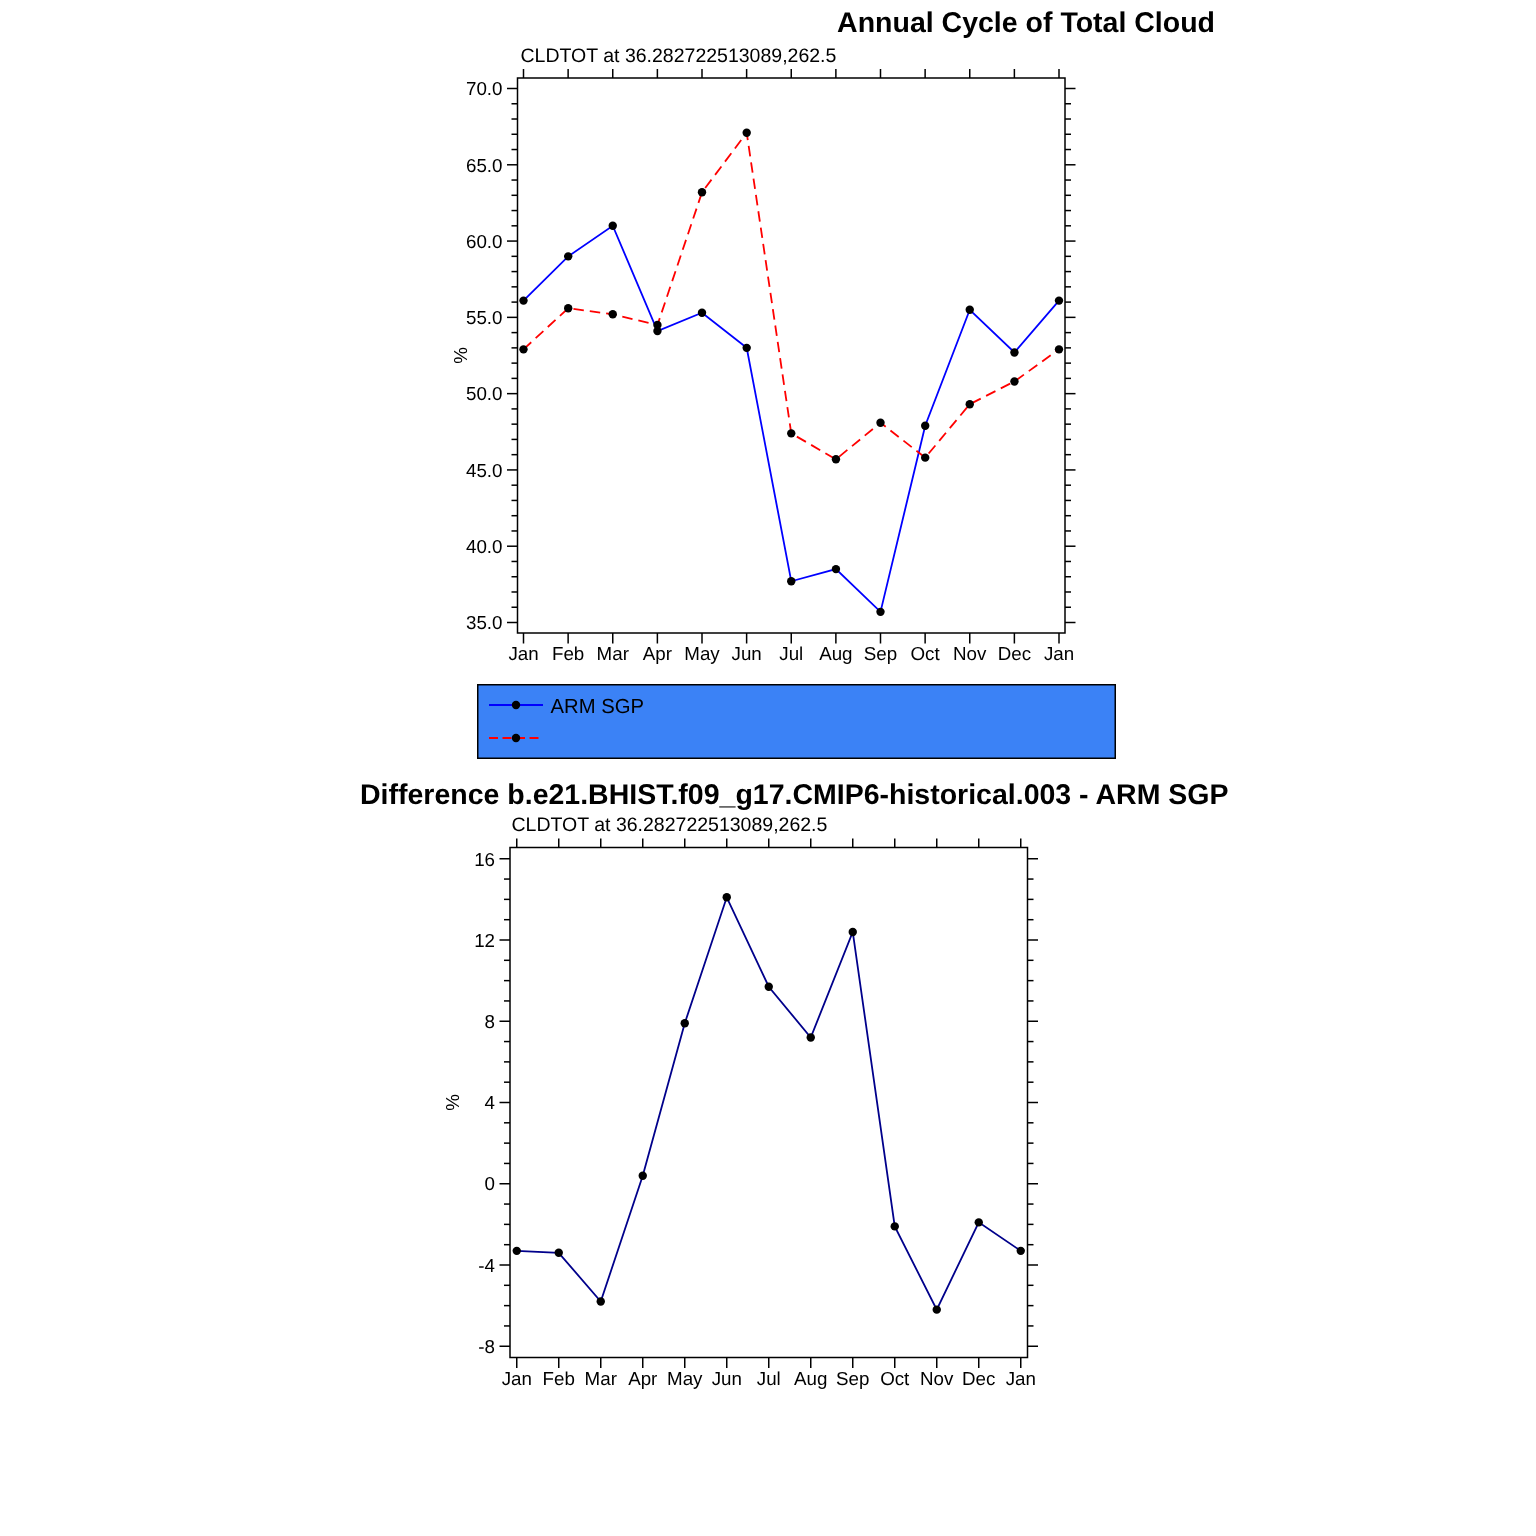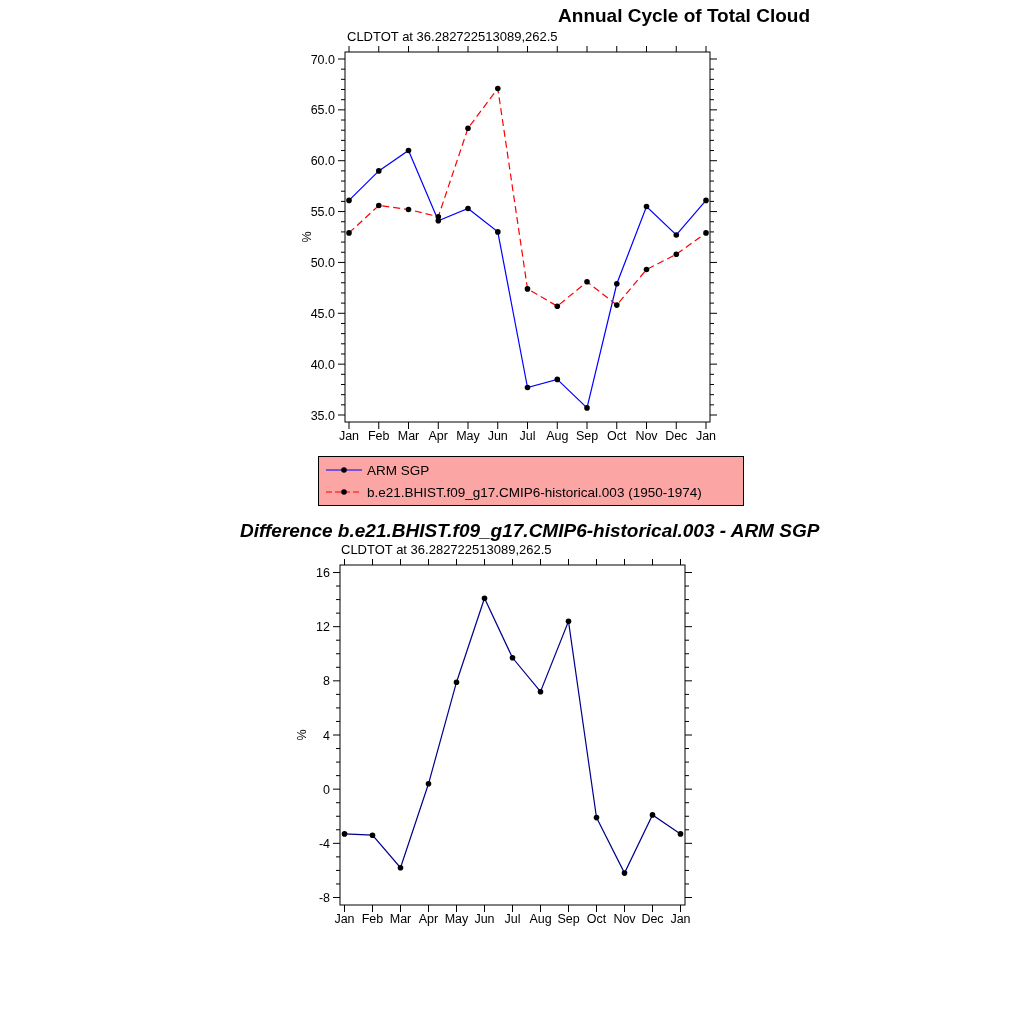--- a/index.html
+++ b/index.html
@@ -3,23 +3,23 @@
 <meta charset="utf-8">
 <style>
   html,body{margin:0;padding:0;background:#ffffff;}
   .page{position:relative;width:1024px;height:1024px;background:#ffffff;
         font-family:"Liberation Sans",sans-serif;color:#000;overflow:hidden;}
   .plot-svg{position:absolute;left:0;top:0;z-index:1;}
   .chart-title{position:absolute;z-index:2;font-weight:bold;font-size:19px;text-align:right;white-space:nowrap;}
   .chart-subtitle{position:absolute;z-index:2;font-size:13px;white-space:nowrap;}
   #title1{left:245px;top:5px;width:565px;}
   #subtitle1{left:347px;top:29px;}
-  #title2{left:240px;top:520px;width:545px;font-style:italic;}
+  #title2{left:240px;top:520px;width:545px;}
   #subtitle2{left:341px;top:542px;}
-  .legend{position:absolute;z-index:2;left:318px;top:456px;width:424px;border:1px solid #000;background:#fca5a5;padding:2px 0;}
+  .legend{position:absolute;z-index:2;left:318px;top:456px;width:424px;border:1px solid #000;background:#3b82f6;padding:2px 0;}
   .legend-row{display:flex;align-items:center;height:22px;padding-left:5px;}
   .legend-sample{flex:0 0 auto;margin-right:3px;}
   .legend-label{font-size:13.5px;white-space:nowrap;}
   svg text{font-family:"Liberation Sans",sans-serif;fill:#000;}
 </style>
 </head>
 <body>
 
 <div class="page">
 
@@ -183,21 +183,20 @@
         <line x1="2" y1="6" x2="38" y2="6" stroke="#0000ff" stroke-width="1.2"></line>
         <circle cx="20" cy="6" r="2.8" fill="#000000"></circle>
       </svg>
       <span class="legend-label">ARM SGP</span>
     </div>
     <div class="legend-row">
       <svg class="legend-sample" width="40" height="12">
         <line x1="2" y1="6" x2="38" y2="6" stroke="#ff0000" stroke-width="1.2" stroke-dasharray="6,3"></line>
         <circle cx="20" cy="6" r="2.8" fill="#000000"></circle>
       </svg>
-      <span class="legend-label">b.e21.BHIST.f09_g17.CMIP6-historical.003 (1950-1974)</span>
     </div>
   </div>
 
   <div class="chart-title" id="title2">Difference b.e21.BHIST.f09_g17.CMIP6-historical.003 - ARM SGP</div>
   <div class="chart-subtitle" id="subtitle2">CLDTOT at 36.282722513089,262.5</div>
   <svg class="plot-svg" id="chart2" width="1024" height="1024">
       <rect x="340" y="565" width="345" height="340" fill="none" stroke="#000" stroke-width="1"></rect>
       <line x1="340" y1="897.5" x2="333" y2="897.5" stroke="#000" stroke-width="1"></line>
       <line x1="685" y1="897.5" x2="692" y2="897.5" stroke="#000" stroke-width="1"></line>
       <text x="330" y="902" text-anchor="end" font-size="12.5">-8</text>

